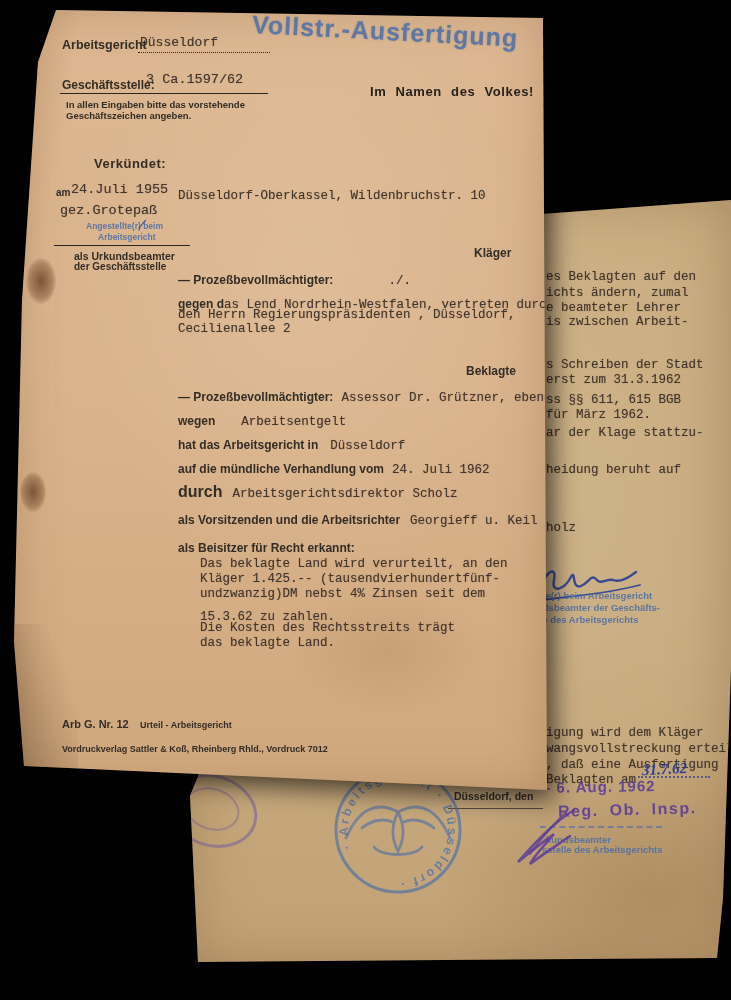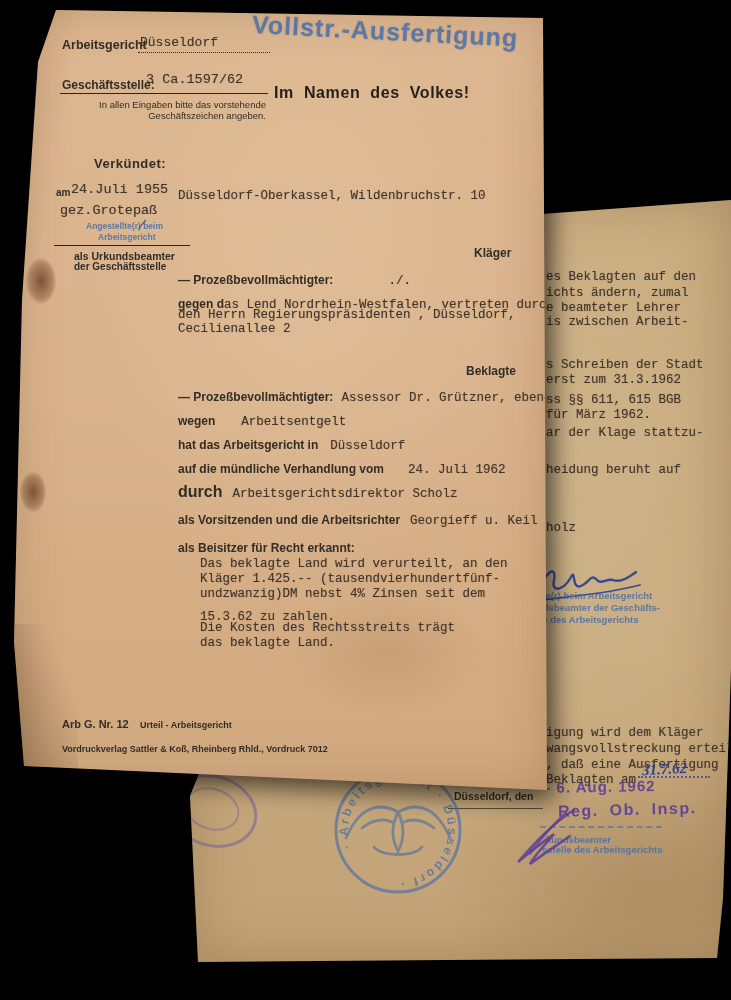--- a/index.html
+++ b/index.html
@@ -45,21 +45,21 @@
     box-shadow:inset 0 0 50px rgba(115,75,40,.30);}
   .fold-corner{left:0;top:618px;width:64px;height:150px;
     background:linear-gradient(70deg, rgba(60,35,15,.35), rgba(60,35,15,.08) 55%, transparent 75%);}
   .spot{border-radius:50%;}
   .spot1{left:12px;top:252px;width:30px;height:46px;
     background:radial-gradient(ellipse at center,#7d5436 0%,rgba(125,84,54,.45) 55%,transparent 75%);}
   .spot2{left:6px;top:466px;width:26px;height:40px;
     background:radial-gradient(ellipse at center,#7d5436 0%,rgba(125,84,54,.45) 55%,transparent 75%);}
 
   .rule{border-bottom:1.5px solid #2b2520;}
-  .smallnote{font-size:9.5px;font-weight:400;color:#332d26;text-align:right;line-height:11px;}
+  .smallnote{font-size:9.5px;font-weight:700;color:#332d26;text-align:left;line-height:11px;}
   svg{display:block;}
 </style>
 </head>
 <body>
 
 <div class="stage">
 
   <div class="page page2">
 
     <div class="abs typed p2frag" style="top:72px">es Beklagten auf den</div>
@@ -138,21 +138,21 @@
     <div class="abs typed" style="left:126px;top:29px;font-size:13px">Düsseldorf</div>
     <div class="abs" style="left:124px;top:30px;width:132px;height:16px;border-bottom:1.5px dotted #332d26"></div>
 
     <div class="abs print" style="left:48px;top:72px;font-size:12px">Geschäftsstelle:</div>
     <div class="abs typed" style="left:132px;top:66px;font-size:13.5px">3 Ca.1597/62</div>
     <div class="abs rule" style="left:46px;top:72px;width:208px;height:15px"></div>
     <div class="abs smallnote" style="left:52px;top:93px;width:200px">In allen Eingaben bitte das vorstehende</div>
     <div class="abs smallnote" style="left:52px;top:104px;width:200px">Geschäftszeichen angeben.</div>
 
     <div class="abs bluestamp" style="left:238px;top:12px;width:310px;font-size:25px;font-weight:700;letter-spacing:1px;transform:rotate(3deg);text-shadow:0 0 2px rgba(74,109,166,.5)">Vollstr.-Ausfertigung</div>
-    <div class="abs print" style="left:260px;top:78px;width:280px;font-size:16px;text-align:left;letter-spacing:.6px;word-spacing:5px;color:#241f1a">Im Namen des Volkes!</div>
+    <div class="abs print" style="left:240px;top:78px;width:280px;font-size:13px;text-align:right;letter-spacing:.6px;word-spacing:5px;color:#241f1a">Im Namen des Volkes!</div>
 
     <div class="abs print" style="left:80px;top:150px;font-size:13px;letter-spacing:.5px">Verkündet:</div>
     <div class="abs print" style="left:42px;top:181px;font-size:10px">am</div>
     <div class="abs typed" style="left:57px;top:176px;font-size:13.5px">24.Juli 1955</div>
     <div class="abs typed" style="left:46px;top:197px;font-size:13.5px">gez.Grotepaß</div>
     <div class="abs bluestamp" style="left:72px;top:215px;font-size:8.5px;font-weight:700">Angestellte(r) beim</div>
     <div class="abs hand" style="left:126px;top:210px;font-size:15px;transform:rotate(12deg)">/</div>
     <div class="abs bluestamp" style="left:84px;top:226px;font-size:8.5px;font-weight:700">Arbeitsgericht</div>
     <div class="abs rule" style="left:40px;top:227px;width:136px;height:12px"></div>
     <div class="abs print" style="left:60px;top:244px;font-size:10.5px">als Urkundsbeamter</div>
@@ -180,21 +180,21 @@
 
     <div class="abs" style="left:164px;top:405px">
       <span class="print" style="font-size:12px">wegen</span><span class="typed" style="margin-left:26px">Arbeitsentgelt</span>
     </div>
 
     <div class="abs" style="left:164px;top:429px">
       <span class="print" style="font-size:12px">hat das Arbeitsgericht in</span><span class="typed" style="margin-left:12px">Düsseldorf</span>
     </div>
 
     <div class="abs" style="left:164px;top:453px">
-      <span class="print" style="font-size:12px">auf die mündliche Verhandlung vom</span><span class="typed" style="margin-left:24px">24. Juli 1962</span>
+      <span class="print" style="font-size:12px">auf die mündliche Verhandlung vom</span><span class="typed" style="margin-left:8px">24. Juli 1962</span>
     </div>
 
     <div class="abs" style="left:164px;top:477px">
       <span class="print" style="font-size:16px">durch</span><span class="typed" style="margin-left:10px">Arbeitsgerichtsdirektor Scholz</span>
     </div>
 
     <div class="abs" style="left:164px;top:504px">
       <span class="print" style="font-size:12px">als Vorsitzenden und die Arbeitsrichter</span><span class="typed" style="margin-left:10px">Georgieff u. Keil</span>
     </div>
 

